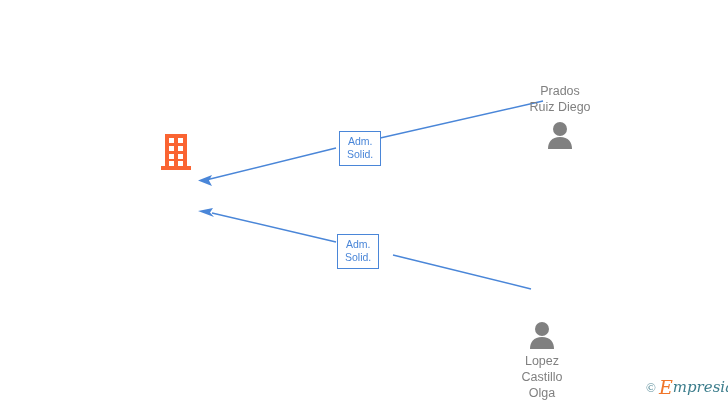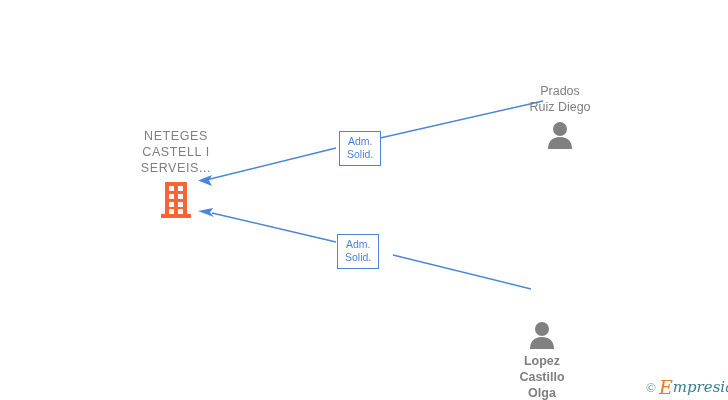--- a/index.html
+++ b/index.html
@@ -60,21 +60,21 @@
     line-height: 16px;
     color: #808080;
     white-space: pre-line;
     font-weight: 400;
   }
   .person-icon {
     display: flex;
     justify-content: center;
   }
   .person-node.top .person-icon { margin-top: 6px; }
-  .person-node.bottom .person-name { margin-top: 4px; font-weight: bold; }
+  .person-node.bottom .person-name { margin-top: 4px; }
 
   
   .rel-label {
     position: absolute;
     box-sizing: border-box;
     border: 1px solid #4a86d8;
     border-radius: 0;
     background: #ffffff;
     color: #4a86d8;
     font-size: 10.5px;
@@ -131,23 +131,20 @@
     <line x1="543" y1="101" x2="345" y2="146" stroke="#4a86d8" stroke-width="1.4"></line>
     <line x1="336" y1="148" x2="206" y2="180" stroke="#4a86d8" stroke-width="1.4"></line>
     <path d="M 198 180.5 L 212 175 L 209 180.5 L 212 186 Z" fill="#4a86d8"></path>
 
     <line x1="531" y1="289" x2="393" y2="255" stroke="#4a86d8" stroke-width="1.4"></line>
     <line x1="336" y1="242" x2="212" y2="213" stroke="#4a86d8" stroke-width="1.4"></line>
     <path d="M 198 211 L 213 208 L 210 212.5 L 214 217 Z" fill="#4a86d8"></path>
   </svg>
 
   <div class="company-node">
-    <div class="company-name">NETEGES
-CASTELL I
-SERVEIS...</div>
     <div class="company-icon">
       <svg width="34" height="40" viewBox="0 0 34 40" aria-hidden="true">
 
         <rect x="6" y="2" width="22" height="32" fill="#fa6432"></rect>
 
         <rect x="2" y="34" width="30" height="4" fill="#fa6432"></rect>
 
         <rect x="10" y="6" width="5" height="5" fill="#ffffff"></rect>
         <rect x="19" y="6" width="5" height="5" fill="#ffffff"></rect>
         <rect x="10" y="14" width="5" height="5" fill="#ffffff"></rect>

